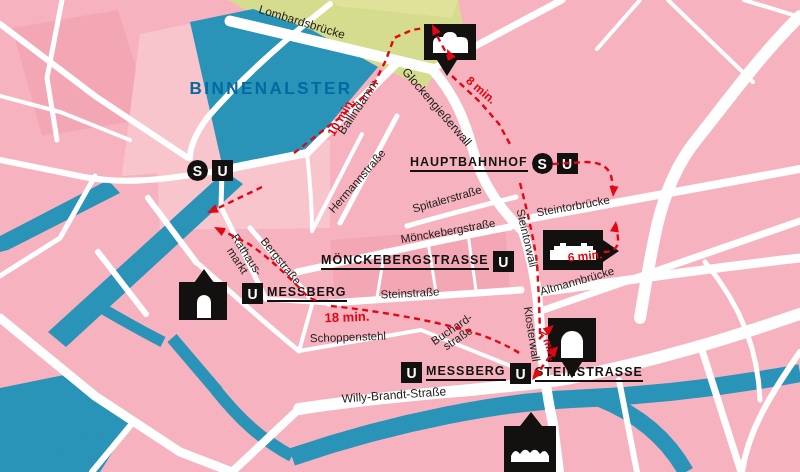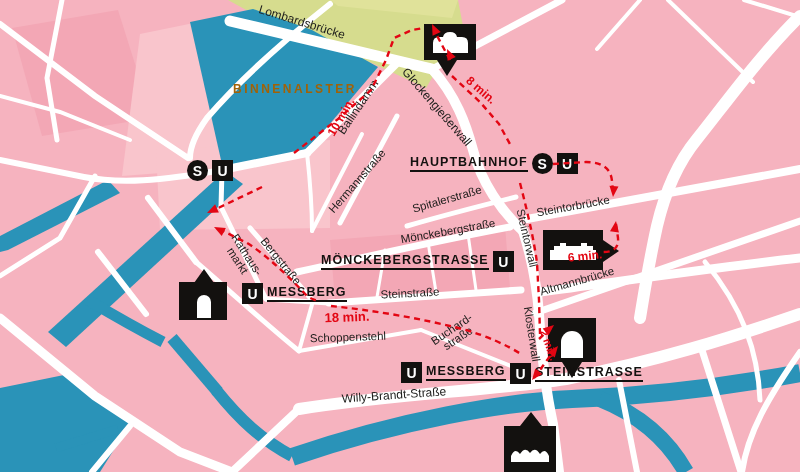--- a/index.html
+++ b/index.html
@@ -19,22 +19,22 @@
   .street{stroke:var(--street_white,#fff);fill:none;stroke-linecap:round;}
   .route{stroke:var(--route_red,#e30613);fill:none;stroke-width:2.4;
          stroke-dasharray:6 4.5;}
   .ah{fill:var(--route_red,#e30613);}
   .venue{position:absolute;z-index:20;}
   .venue svg .blk{fill:var(--marker_black,#13110f);} .venue svg .wht{fill:#fff;}
   .slabel{position:absolute;z-index:30;color:#1d1d1b;font-size:11.5px;
           white-space:nowrap;transform:translate(-50%,-50%) rotate(var(--r,0deg));}
   .slabel.two{text-align:center;line-height:11px;}
   .slabel.two span{display:block;}
-  .wlabel{position:absolute;z-index:30;color:#a16207;font-weight:bold;font-size:12px;
-          letter-spacing:2.5px;white-space:nowrap;transform:translate(-50%,-50%);margin-left:24px;}
+  .wlabel{position:absolute;z-index:30;color:#0369a1;font-weight:bold;font-size:17px;
+          letter-spacing:2.5px;white-space:nowrap;transform:translate(-50%,-50%);}
   .tlabel{position:absolute;z-index:50;color:var(--route_red,#e30613);font-weight:bold;
           font-size:12px;white-space:nowrap;transform:translate(-50%,-50%) rotate(var(--r,0deg));}
   .tlabel.big{font-size:13px;}
   .station{position:absolute;z-index:35;display:flex;align-items:center;gap:4px;}
   .badge{width:21px;height:21px;background:var(--marker_black,#13110f);color:#fff;
          font-weight:bold;font-size:14px;display:flex;align-items:center;
          justify-content:center;flex:0 0 auto;}
   .badge.s{border-radius:50%;}
   .st-label{font-weight:bold;font-size:12.5px;letter-spacing:1px;color:#13110f;
             border-bottom:2.5px solid #13110f;padding-bottom:1px;white-space:nowrap;}

